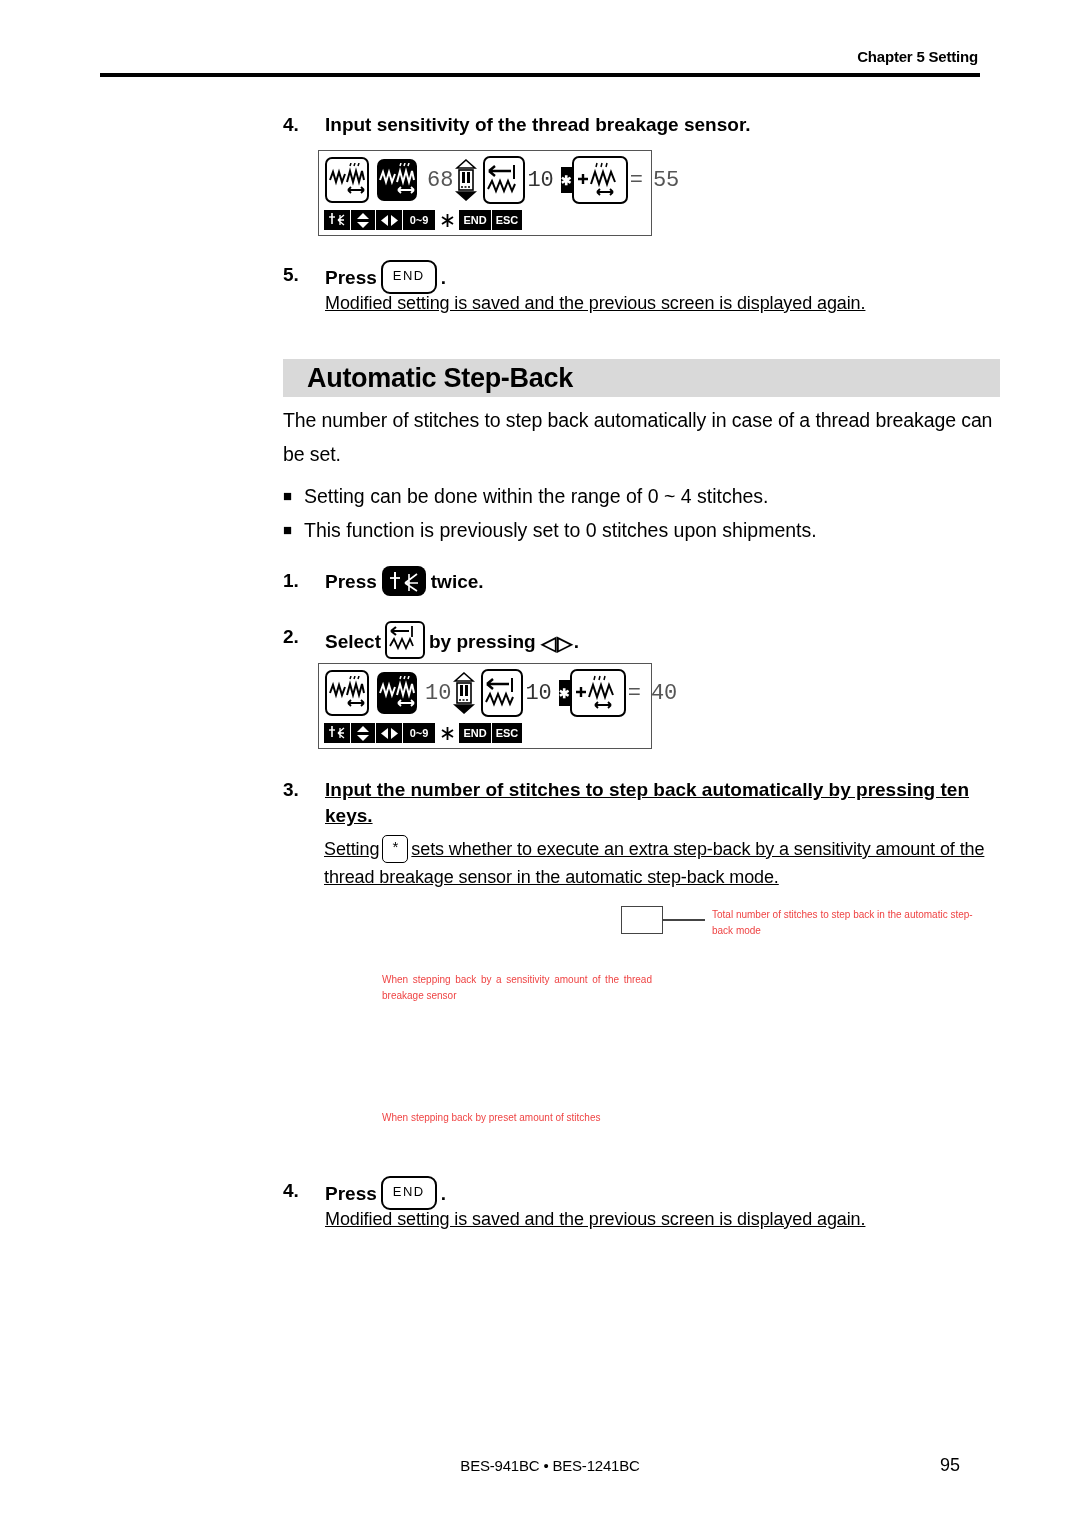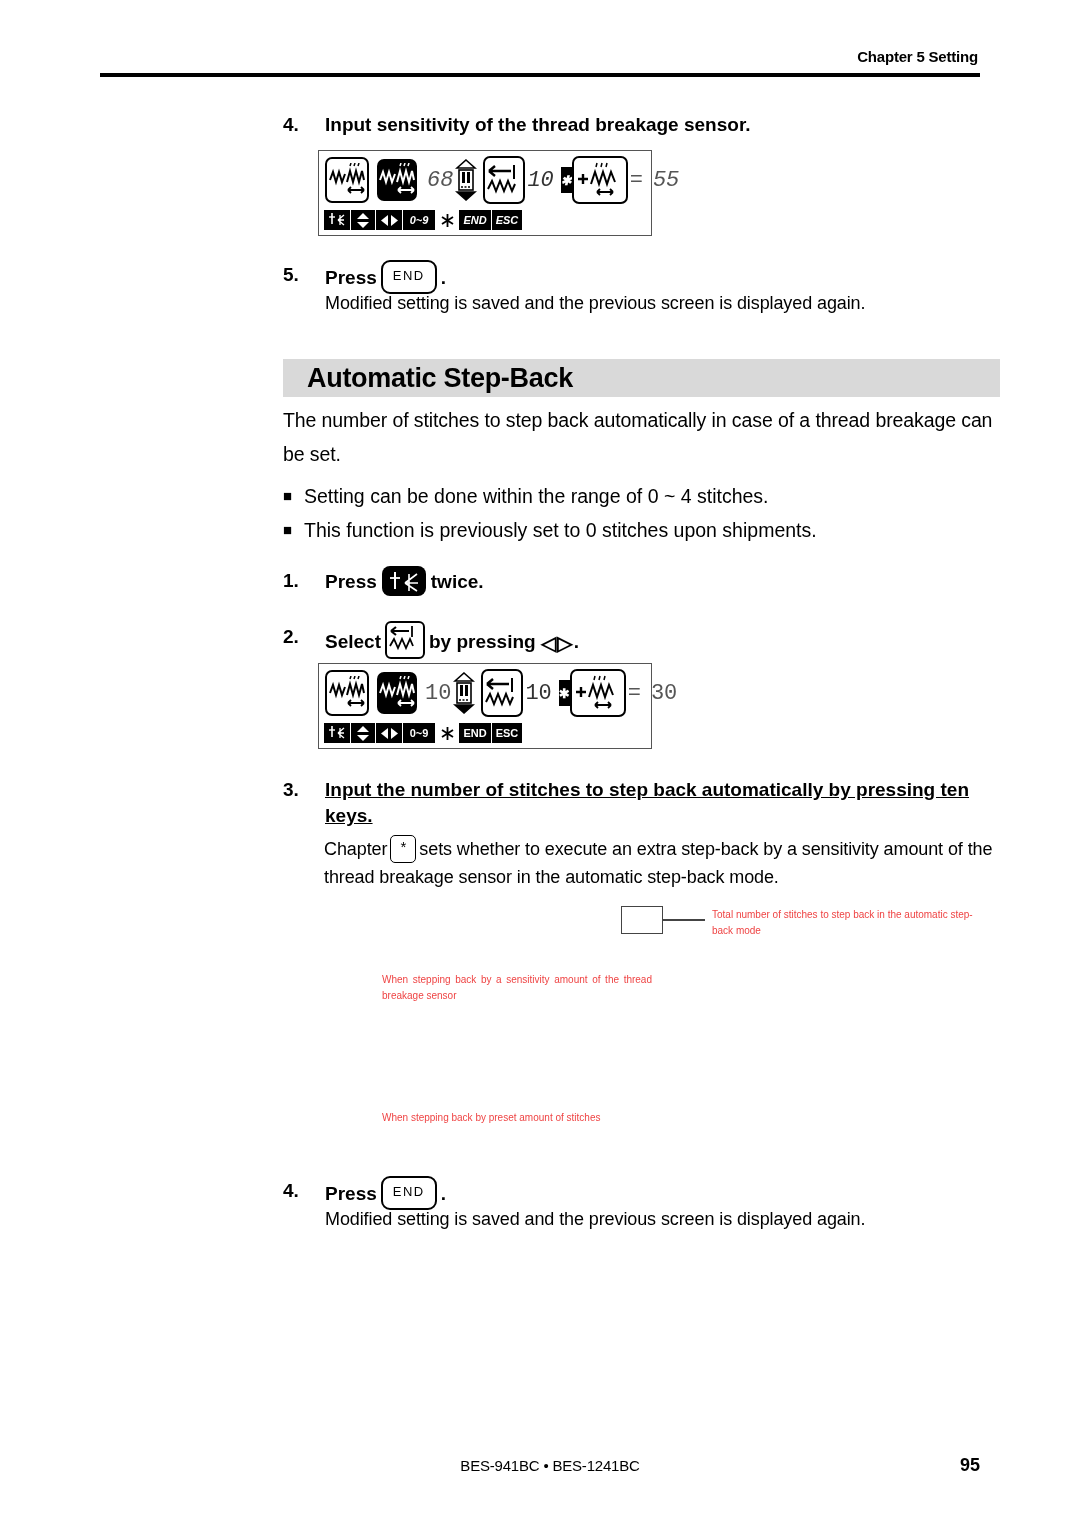--- a/index.html
+++ b/index.html
@@ -274,59 +274,59 @@
   .annotation.justified {
     text-align: justify;
   }
 
   
   .sub-text {
     position: absolute;
     font-size: 18px;
     line-height: 1.5;
     letter-spacing: -0.1px;
+    text-decoration: underline;
   }
 
   
   .footer {
     position: absolute;
     left: 100px;
     top: 1455px;
     width: 880px;
     display: flex;
     align-items: baseline;
   }
   .footer-models {
     flex: 1;
     text-align: center;
     font-size: 15px;
     letter-spacing: -0.2px;
     padding-left: 60px;
   }
   .footer-page {
     font-size: 18px;
-    font-weight: bold;
+    font-weight: normal;
     width: 40px;
-    text-align: right;
   }
 </style>
 </head>
 <body>
 
 <div class="page-header">
   <span class="chapter-text">Chapter 5 Setting</span>
 </div>
 <div class="header-rule"></div>
 
 <div class="step" style="left:283px; top:112px; width:740px;">
   <span class="step-num">4.</span>
   <span class="step-body">Input sensitivity of the thread breakage sensor.</span>
 </div>
 
-<div class="lcd" style="left:318px; top:150px; width:334px; height:86px;font-style:italic;">
+<div class="lcd" style="left:318px; top:150px; width:334px; height:86px;">
   <div class="lcd-main">
 
     <div class="ic-box ic-stitch">
       <svg width="40" height="34" viewBox="0 0 40 34">
         <path d="M3 17 L6 9 L9 19 L12 9 L15 19 L18 11" stroke="#000" stroke-width="2" fill="none"></path>
         <path d="M20 19 L23 8 L26 19 L29 8 L32 19 L35 8 L37 17" stroke="#000" stroke-width="2" fill="none"></path>
         <path d="M23 3 L24 0 M27 3 L28 0 M31 3 L32 0" stroke="#000" stroke-width="1.5"></path>
         <g transform="translate(20,22)">
           <path d="M1 5 L17 5 M1 5 L4 2 M1 5 L4 8 M17 5 L14 2 M17 5 L14 8" stroke="#000" stroke-width="1.8" fill="none"></path>
         </g>
@@ -530,21 +530,21 @@
         <path d="M4 17 L14 17 M9 12 L9 22" stroke="#000" stroke-width="2.4"></path>
         <path d="M17 22 L21 10 L25 22 L29 10 L33 22 L37 10 L41 20" stroke="#000" stroke-width="2" fill="none"></path>
         <path d="M22 5 L23 1 M27 5 L28 1 M32 5 L33 1" stroke="#000" stroke-width="1.5"></path>
         <g transform="translate(22,25)">
           <path d="M1 5 L17 5 M1 5 L4 2 M1 5 L4 8 M17 5 L14 2 M17 5 L14 8" stroke="#000" stroke-width="1.8" fill="none"></path>
         </g>
       </svg>
     </div>
 
     <span class="lcd-val">=</span>
-    <span class="lcd-val" style="margin-left:6px;">30</span>
+    <span class="lcd-val" style="margin-left:6px;">40</span>
   </div>
 
   <div class="lcd-bar">
     <div class="bar-cell" style="width:22px;">
       <svg width="18" height="16" viewBox="0 0 18 16">
         <path d="M4 1 L4 12" stroke="#fff" stroke-width="1.6"></path>
         <path d="M1 5 L7 5" stroke="#fff" stroke-width="1.4"></path>
         <path d="M10 8 L16 3 M10 8 L16 8 M10 8 L16 13 M12 3 L12 13" stroke="#fff" stroke-width="1.3"></path>
       </svg>
     </div>
@@ -570,21 +570,21 @@
     <div class="bar-cell" style="width:26px;">ESC</div>
   </div>
 </div>
 
 <div class="step" style="left:283px; top:777px; width:740px;">
   <span class="step-num">3.</span>
   <span class="step-body" style="width:695px;text-decoration:underline;">Input the number of stitches to step back automatically by pressing ten keys.</span>
 </div>
 
 <div class="sub-text" style="left:324px; top:836px; width:690px;">
-  <span>Chapter</span><span class="keycap keycap-star">*</span><span>sets whether to execute an extra step-back by a sensitivity amount of the thread breakage sensor in the automatic step-back mode.</span>
+  <span>Setting</span><span class="keycap keycap-star">*</span><span>sets whether to execute an extra step-back by a sensitivity amount of the thread breakage sensor in the automatic step-back mode.</span>
 </div>
 
 <div class="callout-box" style="left:621px; top:906px; width:42px; height:28px;"></div>
 <div class="callout-line" style="left:663px; top:919px; width:42px;"></div>
 <div class="annotation" style="left:712px; top:907px; width:280px;">Total number of stitches to step back in the automatic step-back mode</div>
 
 <div class="annotation justified" style="left:382px; top:972px; width:270px;">When stepping back by a sensitivity amount of the thread breakage sensor</div>
 
 <div class="annotation" style="left:382px; top:1110px; width:272px;">When stepping back by preset amount of stitches</div>
 

